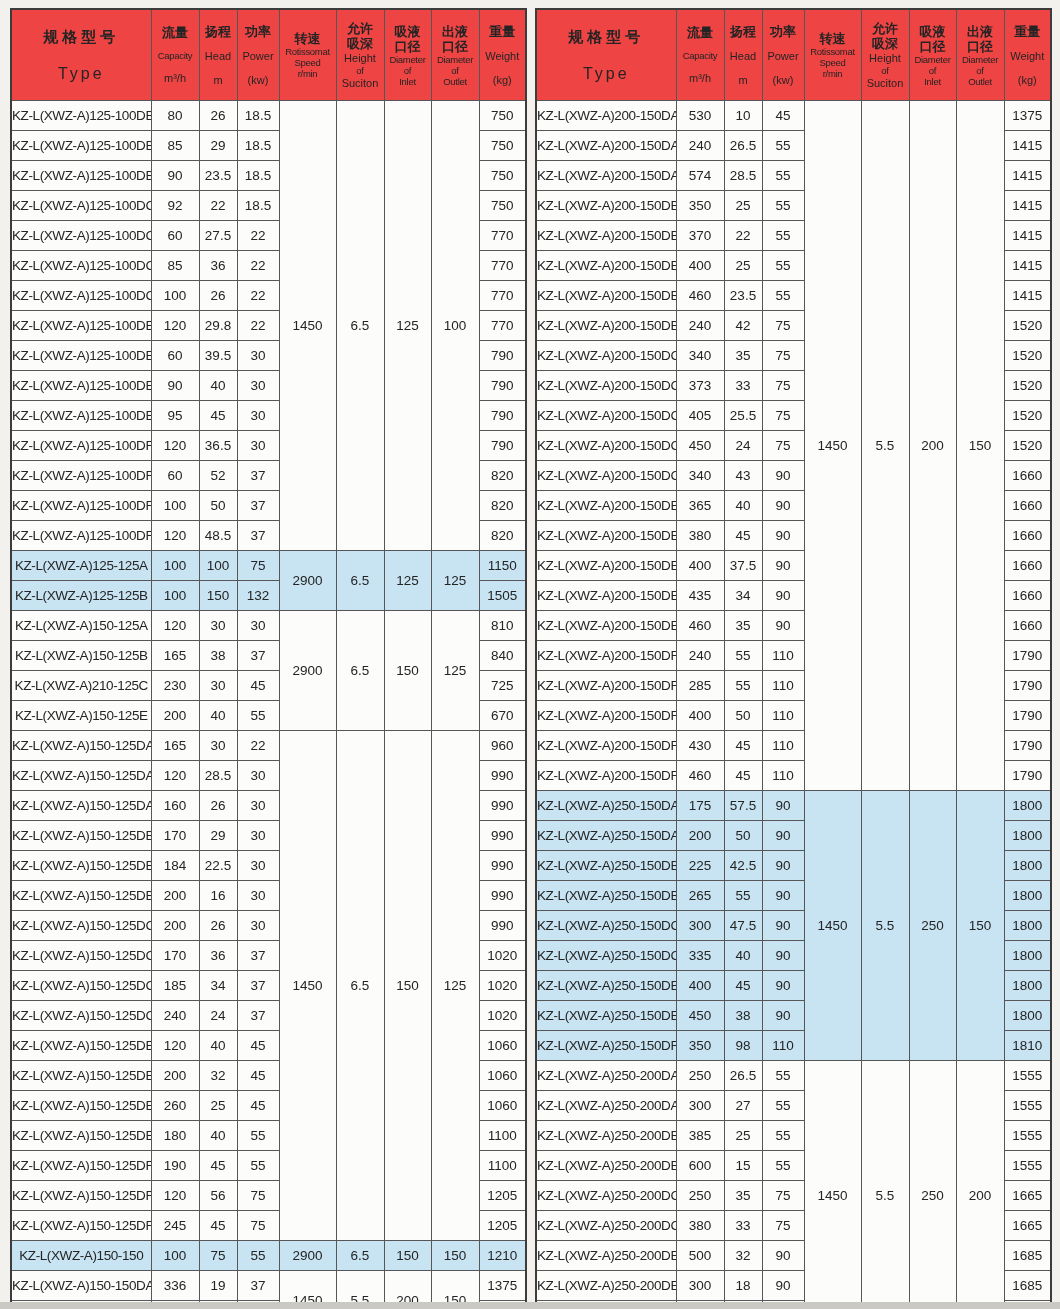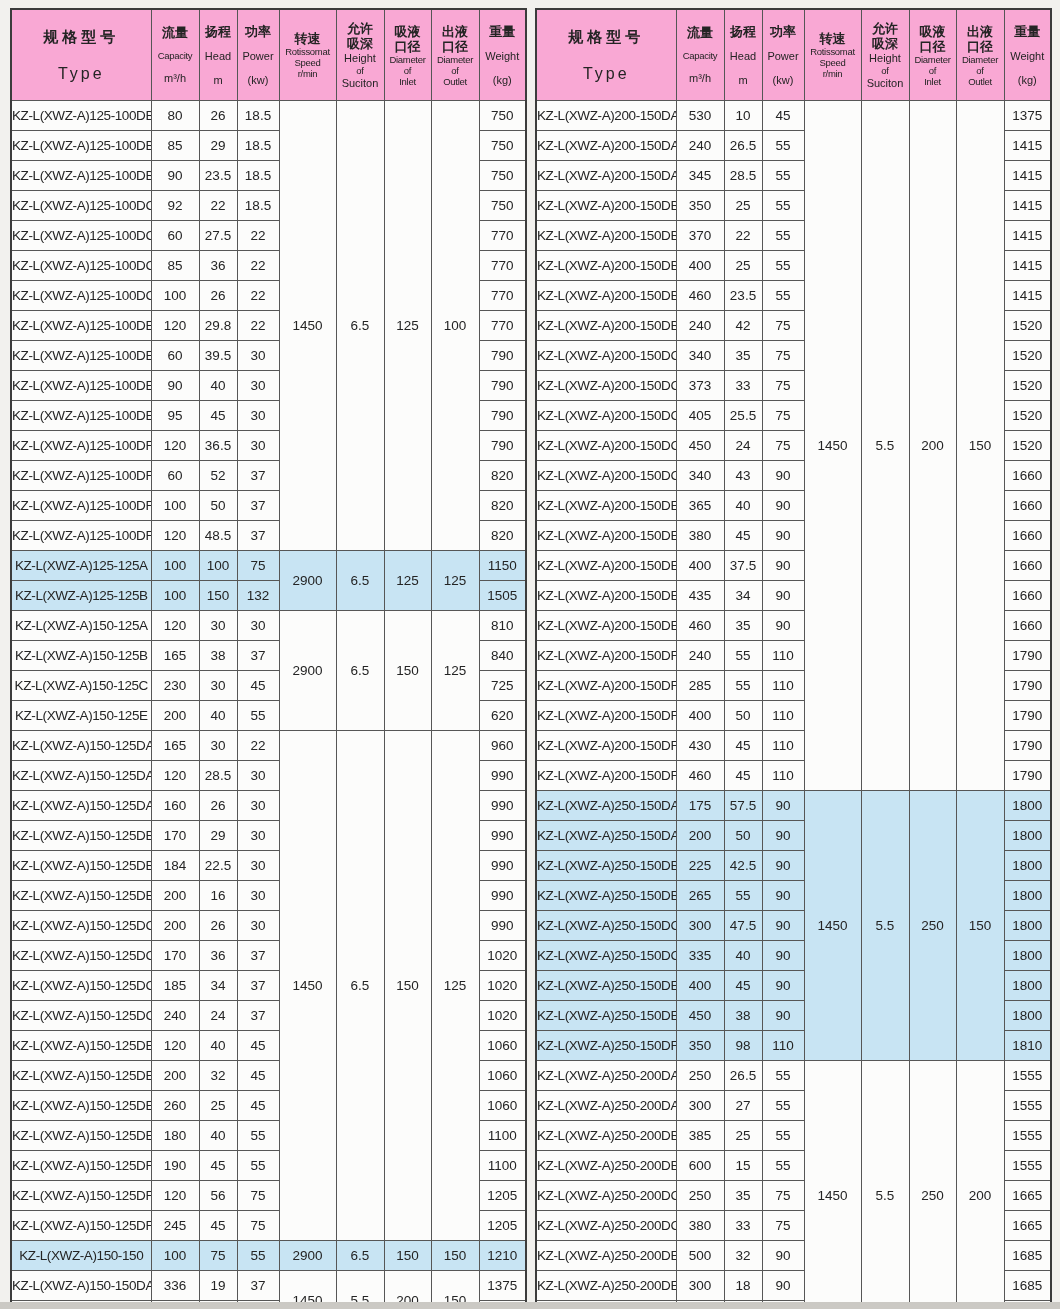--- a/index.html
+++ b/index.html
@@ -1,21 +1,21 @@
 <!DOCTYPE html>
 <html><head>
 <meta charset="utf-8">
 <style>
   html,body{margin:0;padding:0;}
   body{background:#e8e6e1;font-family:"Liberation Sans","DejaVu Sans",sans-serif;}
   .page{position:relative;width:1060px;height:1309px;background:#f2f1ee;overflow:hidden;}
   .tables{position:absolute;left:10px;top:8px;display:flex;gap:8px;}
   table.spec{border-collapse:collapse;table-layout:fixed;width:517px;height:1292px;background:#fcfcfb;border:2px solid #3c3c3c;}
   .spec th,.spec td{border:1px solid #565656;padding:0;text-align:center;vertical-align:middle;color:#242424;overflow:hidden;white-space:nowrap;}
-  .spec thead th{height:90px;background:#f9a8d4;font-weight:normal;}
+  .spec thead th{height:90px;background:#ef4444;font-weight:normal;}
   .spec td{font-size:13.5px;height:29px;}
   .c-type{font-size:10.6px;letter-spacing:-0.4px;}
   .hl{background:#c8e4f3;}
   
   .w-type{width:140px}.w-cap{width:48px}.w-head{width:38px}.w-pow{width:42px}
   .w-spd{width:57px}.w-suc{width:48px}.w-in{width:47px}.w-out{width:48px}.w-wt{width:47px}
   
   .h-type-zh{font-size:15px;font-weight:bold;letter-spacing:4px;margin-bottom:18px;}
   .h-type-en{font-size:16px;letter-spacing:3px;}
   .h-zh{font-size:13px;font-weight:bold;line-height:15px;}
@@ -246,32 +246,32 @@
             <td class="c-num">810</td>
           </tr>
           <tr>
             <td class="c-type">KZ-L(XWZ-A)150-125B</td>
             <td class="c-num">165</td>
             <td class="c-num">38</td>
             <td class="c-num">37</td>
             <td class="c-num">840</td>
           </tr>
           <tr>
-            <td class="c-type">KZ-L(XWZ-A)150-125C</td>
+            <td class="c-type">KZ-L(XWZ-A)210-125C</td>
             <td class="c-num">230</td>
             <td class="c-num">30</td>
             <td class="c-num">45</td>
             <td class="c-num">725</td>
           </tr>
           <tr>
             <td class="c-type">KZ-L(XWZ-A)150-125E</td>
             <td class="c-num">200</td>
             <td class="c-num">40</td>
             <td class="c-num">55</td>
-            <td class="c-num">620</td>
+            <td class="c-num">670</td>
           </tr>
           <tr>
             <td class="c-type">KZ-L(XWZ-A)150-125DA</td>
             <td class="c-num">165</td>
             <td class="c-num">30</td>
             <td class="c-num">22</td>
             <td class="c-num c-merged" rowspan="17">1450</td>
             <td class="c-num c-merged" rowspan="17">6.5</td>
             <td class="c-num c-merged" rowspan="17">150</td>
             <td class="c-num c-merged" rowspan="17">125</td>
@@ -510,21 +510,21 @@
           </tr>
           <tr>
             <td class="c-type">KZ-L(XWZ-A)200-150DA₃</td>
             <td class="c-num">240</td>
             <td class="c-num">26.5</td>
             <td class="c-num">55</td>
             <td class="c-num">1415</td>
           </tr>
           <tr>
             <td class="c-type">KZ-L(XWZ-A)200-150DA₄</td>
-            <td class="c-num">345</td>
+            <td class="c-num">574</td>
             <td class="c-num">28.5</td>
             <td class="c-num">55</td>
             <td class="c-num">1415</td>
           </tr>
           <tr>
             <td class="c-type">KZ-L(XWZ-A)200-150DB</td>
             <td class="c-num">350</td>
             <td class="c-num">25</td>
             <td class="c-num">55</td>
             <td class="c-num">1415</td>

